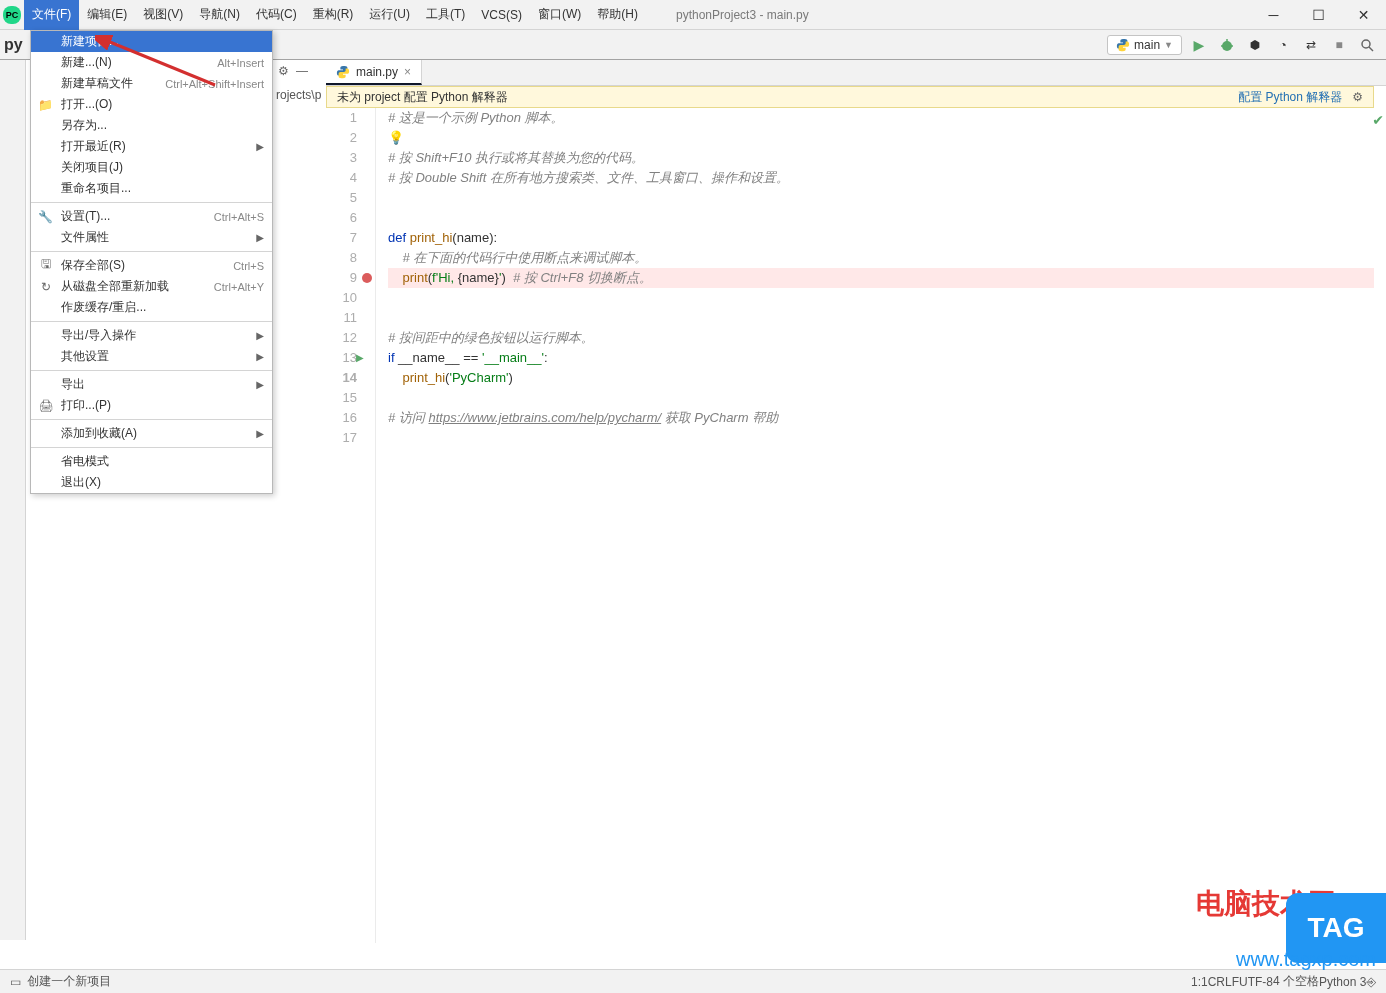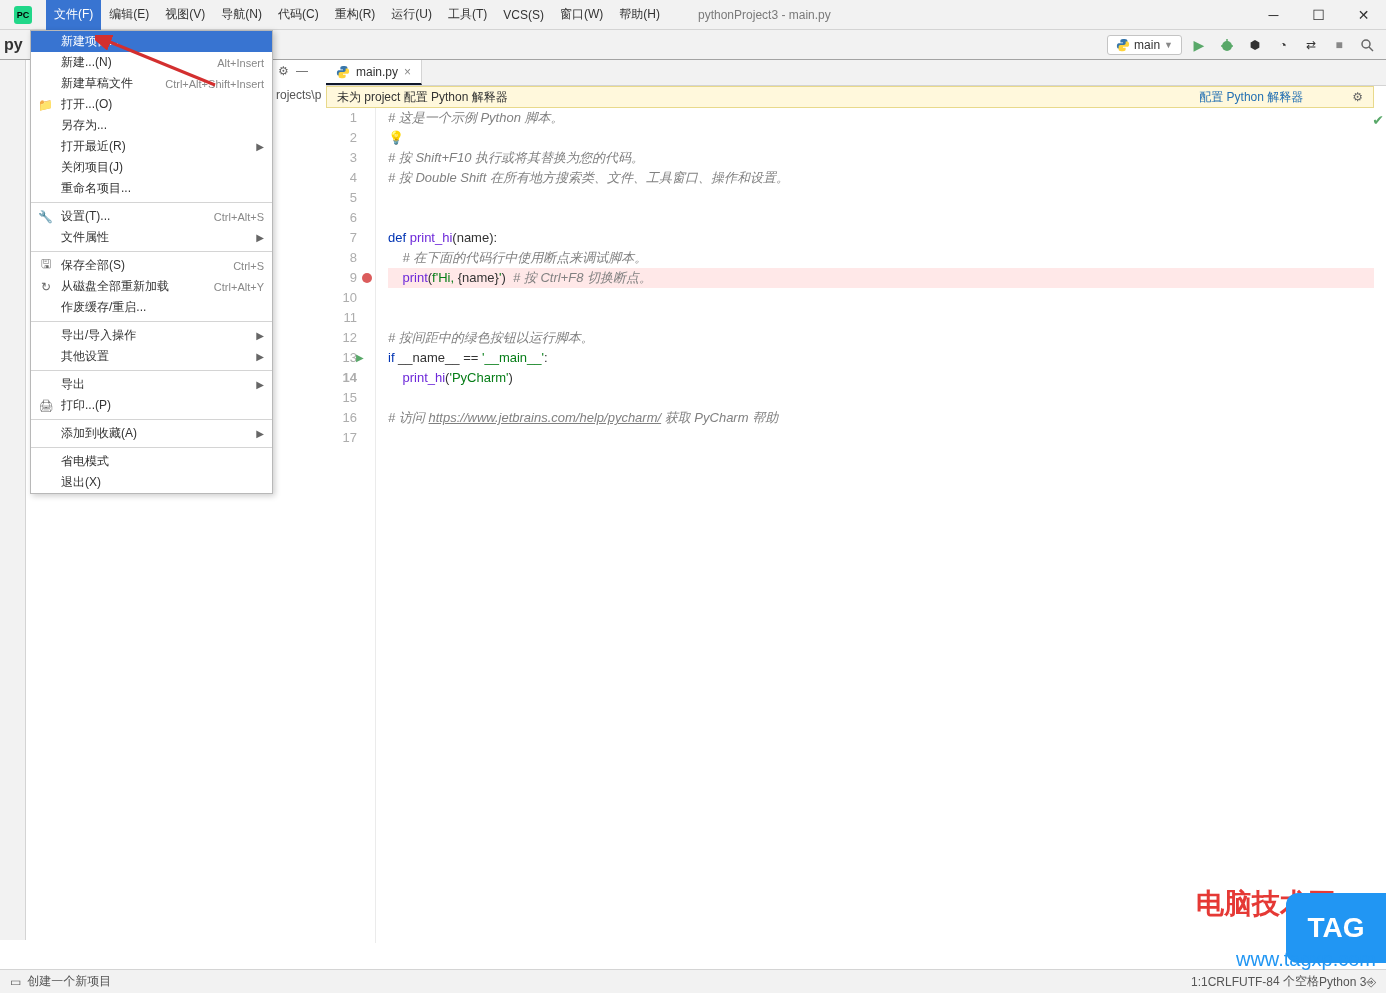--- a/index.html
+++ b/index.html
@@ -1,19 +1,19 @@
 <!DOCTYPE html>
 <html><head>
 <meta charset="utf-8">
 <style>
 * { margin: 0; padding: 0; box-sizing: border-box; font-family: "Microsoft YaHei", -apple-system, sans-serif; }
 body { width: 1386px; height: 993px; background: #fff; font-size: 12px; color: #333; overflow: hidden; position: relative; }
 
 .titlebar { height: 30px; background: #f2f2f2; display: flex; align-items: center; border-bottom: 1px solid #d4d4d4; }
-.titlebar .app-icon { width: 18px; height: 18px; background: #21d789; margin: 0 14px; border-radius: 3px; display: flex; align-items: center; justify-content: center; font-size: 9px; font-weight: bold; color: #000; }
+.titlebar .app-icon { width: 18px; height: 18px; background: #21d789; margin: 0 3px; border-radius: 8px; display: flex; align-items: center; justify-content: center; font-size: 9px; font-weight: bold; color: #000; }
 .titlebar .menu-item { padding: 0 8px; height: 30px; display: flex; align-items: center; cursor: pointer; }
 .titlebar .menu-item.active { background: #3874d1; color: #fff; }
 .titlebar .title { flex: 1; text-align: left; padding-left: 30px; color: #7a7a7a; }
 .win-controls { display: flex; }
 .win-controls span { width: 45px; height: 30px; display: flex; align-items: center; justify-content: center; cursor: pointer; font-size: 14px; }
 
 .toolbar { height: 30px; background: #f2f2f2; display: flex; align-items: center; justify-content: flex-end; padding: 0 8px; border-bottom: 1px solid #a3a3a3; gap: 6px; }
 .run-config { display: flex; align-items: center; border: 1px solid #c4c4c4; border-radius: 3px; padding: 2px 8px; background: #fff; gap: 4px; }
 .run-config .py-icon { width: 14px; height: 14px; }
 .toolbar-btn { width: 22px; height: 22px; display: flex; align-items: center; justify-content: center; cursor: pointer; }
@@ -33,34 +33,34 @@
 .left-sidebar { position: absolute; left: 0; top: 60px; width: 26px; height: 880px; background: #f2f2f2; border-right: 1px solid #d4d4d4; }
 .project-label { position: absolute; left: 4px; top: 36px; font-size: 16px; font-weight: bold; }
 .gear-right { position: absolute; left: 278px; top: 64px; color: #666; }
 
 .editor-tabs { position: absolute; left: 326px; top: 60px; right: 0; height: 26px; background: #f2f2f2; border-bottom: 1px solid #d4d4d4; display: flex; }
 .editor-tab { display: flex; align-items: center; padding: 0 10px; background: #fff; border-right: 1px solid #d4d4d4; gap: 6px; position: relative; }
 .editor-tab.active { border-bottom: 2px solid #0f172a; }
 .editor-tab .close { color: #888; cursor: pointer; }
 .py-file-icon { width: 14px; height: 14px; }
 
-.warning-bar { position: absolute; left: 326px; top: 86px; right: 12px; height: 22px; background: #fff8dc; border: 1px solid #e8d98b; display: flex; align-items: center; padding: 0 10px; font-size: 12px; gap: 39px; }
+.warning-bar { position: absolute; left: 326px; top: 86px; right: 12px; height: 22px; background: #fff8dc; border: 1px solid #e8d98b; display: flex; align-items: center; padding: 0 10px; font-size: 12px; }
 .warning-bar .link { margin-left: auto; color: #2470b3; cursor: pointer; }
 .warning-bar .gear { color: #666; margin-left: 10px; cursor: pointer; }
 
 .editor { position: absolute; left: 326px; top: 108px; right: 12px; bottom: 50px; background: #fff; font-family: "Consolas", monospace; font-size: 13px; display: flex; }
 .gutter { width: 50px; background: #fff; text-align: right; padding-right: 18px; color: #adadad; line-height: 20px; border-right: 1px solid #ebebeb; position: relative; }
 .breakpoint { position: absolute; left: 36px; width: 10px; height: 10px; background: #db5c5c; border-radius: 50%; }
 .run-gutter { position: absolute; left: 30px; color: #59a869; font-size: 10px; }
 .code-area { flex: 1; padding-left: 12px; line-height: 20px; white-space: pre; }
 .code-line { height: 20px; }
 .code-line.bp-line { background: #ffe8e8; }
 .c-comment { color: #808080; font-style: italic; }
 .c-keyword { color: #0033b3; }
-.c-funcname { color: #6d28d9; }
+.c-funcname { color: #a16207; }
 .c-string { color: #067d17; }
 .c-fstring { color: #067d17; }
 .c-link { color: #808080; text-decoration: underline; }
 .lightbulb { color: #f2b53f; }
 
 .check-mark { position: absolute; right: 2px; top: 112px; color: #59a869; font-size: 14px; }
 
 .statusbar { position: absolute; bottom: 0; left: 0; right: 0; height: 24px; background: #f2f2f2; border-top: 1px solid #d4d4d4; display: flex; align-items: center; padding: 0 10px; font-size: 12px; color: #555; }
 .statusbar .icon { margin-right: 6px; }
 .statusbar .right { margin-left: auto; display: flex; align-items: center; }

